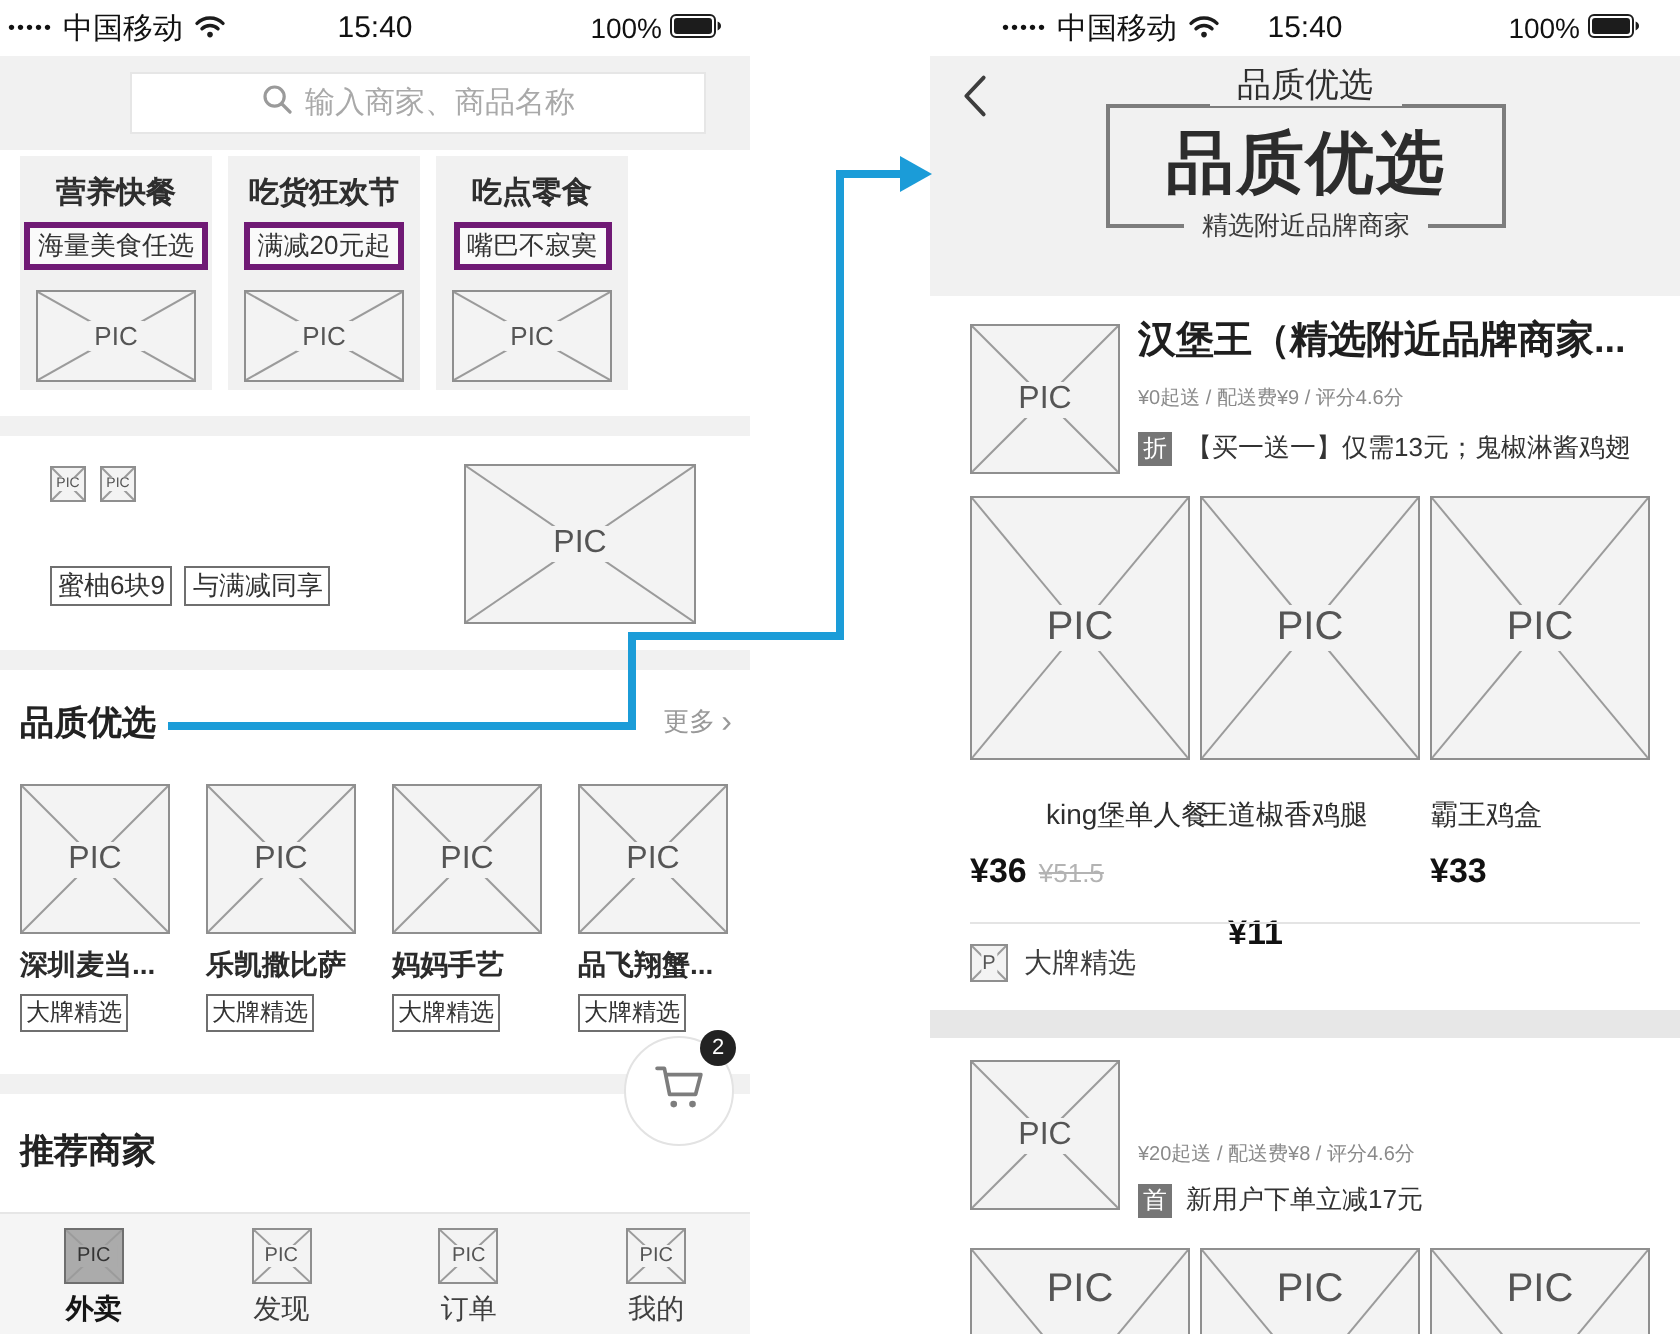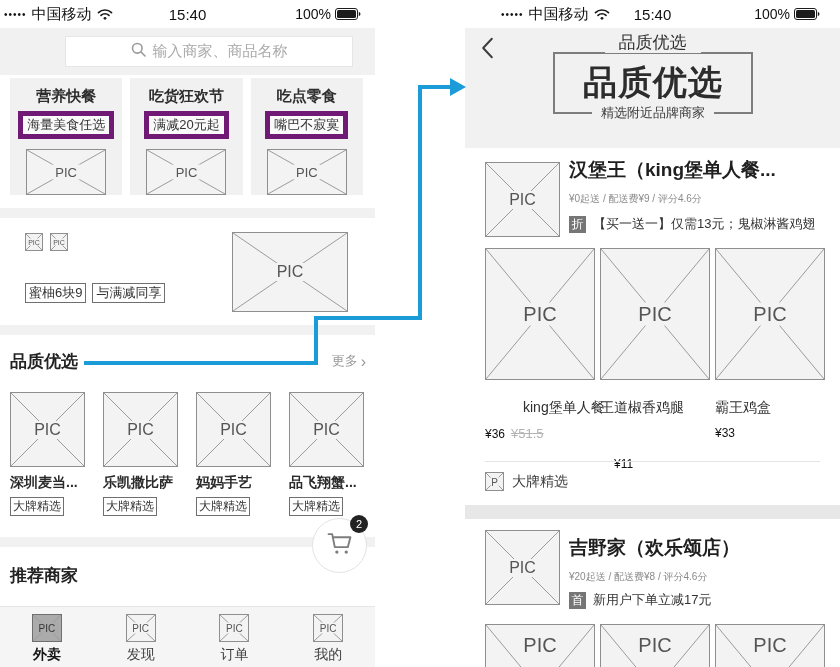--- a/index.html
+++ b/index.html
@@ -30,24 +30,24 @@
   .pic-sm .pic-label { font-size:13px; }
   .pic-xs .pic-label { font-size:7px; padding:0 1px; }
   .pic-tab .pic-label { font-size:10px; }
 
   
   .search-area { position:absolute; left:0; top:28px; width:375px; height:47px; background:#f1f1f1; }
   .search-box { position:absolute; left:65px; top:8px; width:288px; height:31px; background:#fff;
     border:1px solid #e6e6e6; display:flex; align-items:center; justify-content:center; gap:7px; }
   .search-placeholder { font-size:15px; color:#a9a9a9; }
 
-  .cards-row { position:absolute; left:10px; top:78px; width:353px; height:117px; display:flex; gap:8px; }
+  .cards-row { position:absolute; left:10px; top:78px; width:304px; height:117px; display:flex; gap:8px; }
   .cat-card { flex:1; background:#f1f1f1; display:flex; flex-direction:column; align-items:center; padding-top:9px; }
   .cat-title { font-size:15px; font-weight:bold; color:#2e2e2e; }
-  .cat-sub { margin-top:5px; border:5px solid #701a75; background:#fafafa; padding:0 4px; font-size:13px; line-height:18px; color:#333; }
+  .cat-sub { margin-top:5px; border:3px solid #701a75; background:#fafafa; padding:0 4px; font-size:13px; line-height:18px; color:#333; }
   .cat-pic { width:80px; height:46px; margin-top:10px; }
 
   .strip { position:absolute; left:0; width:375px; height:10px; background:#f1f1f1; }
 
   .promo-pic-s { position:absolute; width:18px; height:18px; top:233px; }
   .promo-title { position:absolute; left:25px; top:255px; font-size:16px; font-weight:bold; color:#222; }
   .promo-tags { position:absolute; left:25px; top:283px; display:flex; gap:6px; }
   .wire-tag { border:1px solid #6f6f6f; background:#fff; padding:0 3px; font-size:13px; line-height:18px; color:#333; }
   .promo-pic { position:absolute; left:232px; top:232px; width:116px; height:80px; }
 
@@ -92,21 +92,21 @@
   .r-logo { position:absolute; left:20px; width:75px; height:75px; }
   .r-title { position:absolute; left:104px; width:270px; font-size:19px; font-weight:bold; color:#1f1f1f; white-space:nowrap; overflow:hidden; }
   .r-meta { position:absolute; left:104px; font-size:10px; color:#8a8a8a; white-space:nowrap; }
   .r-promo { position:absolute; left:104px; display:flex; align-items:center; gap:7px; }
   .r-badge { background:#767676; color:#fff; font-size:12px; width:17px; height:17px; display:flex; align-items:center; justify-content:center; }
   .r-promo-text { font-size:13px; color:#333; white-space:nowrap; }
 
   .prod-pic { position:absolute; width:110px; height:132px; top:248px; }
   .prod-name { position:absolute; top:399px; font-size:14px; color:#2e2e2e; white-space:nowrap; }
   .prod-price { position:absolute; top:426px; display:flex; align-items:baseline; gap:6px; }
-  .price-now { font-size:12px; font-weight:normal; color:#111; }
+  .price-now { font-size:17px; font-weight:bold; color:#111; }
   .price-orig { font-size:13px; color:#b3b3b3; text-decoration:line-through; }
 
   .r-divider { position:absolute; left:20px; top:461px; width:335px; height:1px; background:#e4e4e4; }
   .r-footer { position:absolute; left:20px; top:472px; display:flex; align-items:center; gap:8px; }
   .mini-pic { width:19px; height:19px; }
   .mini-pic .pic-label { font-size:10px; padding:0 1px; }
   .r-footer-label { font-size:14px; color:#3d3d3d; }
 
   .thick-divider { position:absolute; left:0; top:505px; width:375px; height:14px; background:#e7e7e7; }
   .prod-pic2 { position:absolute; width:110px; height:132px; top:624px; }
@@ -377,21 +377,21 @@
       </div>
     </div>
 
     <div class="pic pic-md r-logo" style="top:162px;">
       <svg class="x" viewBox="0 0 100 100" preserveAspectRatio="none">
           <line x1="0" y1="0" x2="100" y2="100" stroke="#9b9b9b" vector-effect="non-scaling-stroke"></line>
           <line x1="100" y1="0" x2="0" y2="100" stroke="#9b9b9b" vector-effect="non-scaling-stroke"></line>
         </svg>
       <span class="pic-label">PIC</span>
     </div>
-    <div class="r-title" style="top:157px;">汉堡王（king堡单人餐...</div>
+    <div class="r-title" style="top:157px;">汉堡王（精选附近品牌商家...</div>
     <div class="r-meta" style="top:192px;">¥0起送 / 配送费¥9 / 评分4.6分</div>
     <div class="r-promo" style="top:215px;">
       <span class="r-badge">折</span>
       <span class="r-promo-text">【买一送一】仅需13元；鬼椒淋酱鸡翅</span>
     </div>
 
     <div class="pic pic-lg prod-pic" style="left:20px;">
       <svg class="x" viewBox="0 0 100 100" preserveAspectRatio="none">
           <line x1="0" y1="0" x2="100" y2="100" stroke="#9b9b9b" vector-effect="non-scaling-stroke"></line>
           <line x1="100" y1="0" x2="0" y2="100" stroke="#9b9b9b" vector-effect="non-scaling-stroke"></line>
@@ -443,21 +443,20 @@
 
     <div class="thick-divider"></div>
 
     <div class="pic pic-md r-logo" style="top:530px;">
       <svg class="x" viewBox="0 0 100 100" preserveAspectRatio="none">
           <line x1="0" y1="0" x2="100" y2="100" stroke="#9b9b9b" vector-effect="non-scaling-stroke"></line>
           <line x1="100" y1="0" x2="0" y2="100" stroke="#9b9b9b" vector-effect="non-scaling-stroke"></line>
         </svg>
       <span class="pic-label">PIC</span>
     </div>
-    <div class="r-title" style="top:535px;">吉野家（欢乐颂店）</div>
     <div class="r-meta" style="top:570px;">¥20起送 / 配送费¥8 / 评分4.6分</div>
     <div class="r-promo" style="top:591px;">
       <span class="r-badge">首</span>
       <span class="r-promo-text">新用户下单立减17元</span>
     </div>
 
     <div class="pic pic-lg prod-pic2" style="left:20px;">
       <svg class="x" viewBox="0 0 100 100" preserveAspectRatio="none">
           <line x1="0" y1="0" x2="100" y2="100" stroke="#9b9b9b" vector-effect="non-scaling-stroke"></line>
           <line x1="100" y1="0" x2="0" y2="100" stroke="#9b9b9b" vector-effect="non-scaling-stroke"></line>

